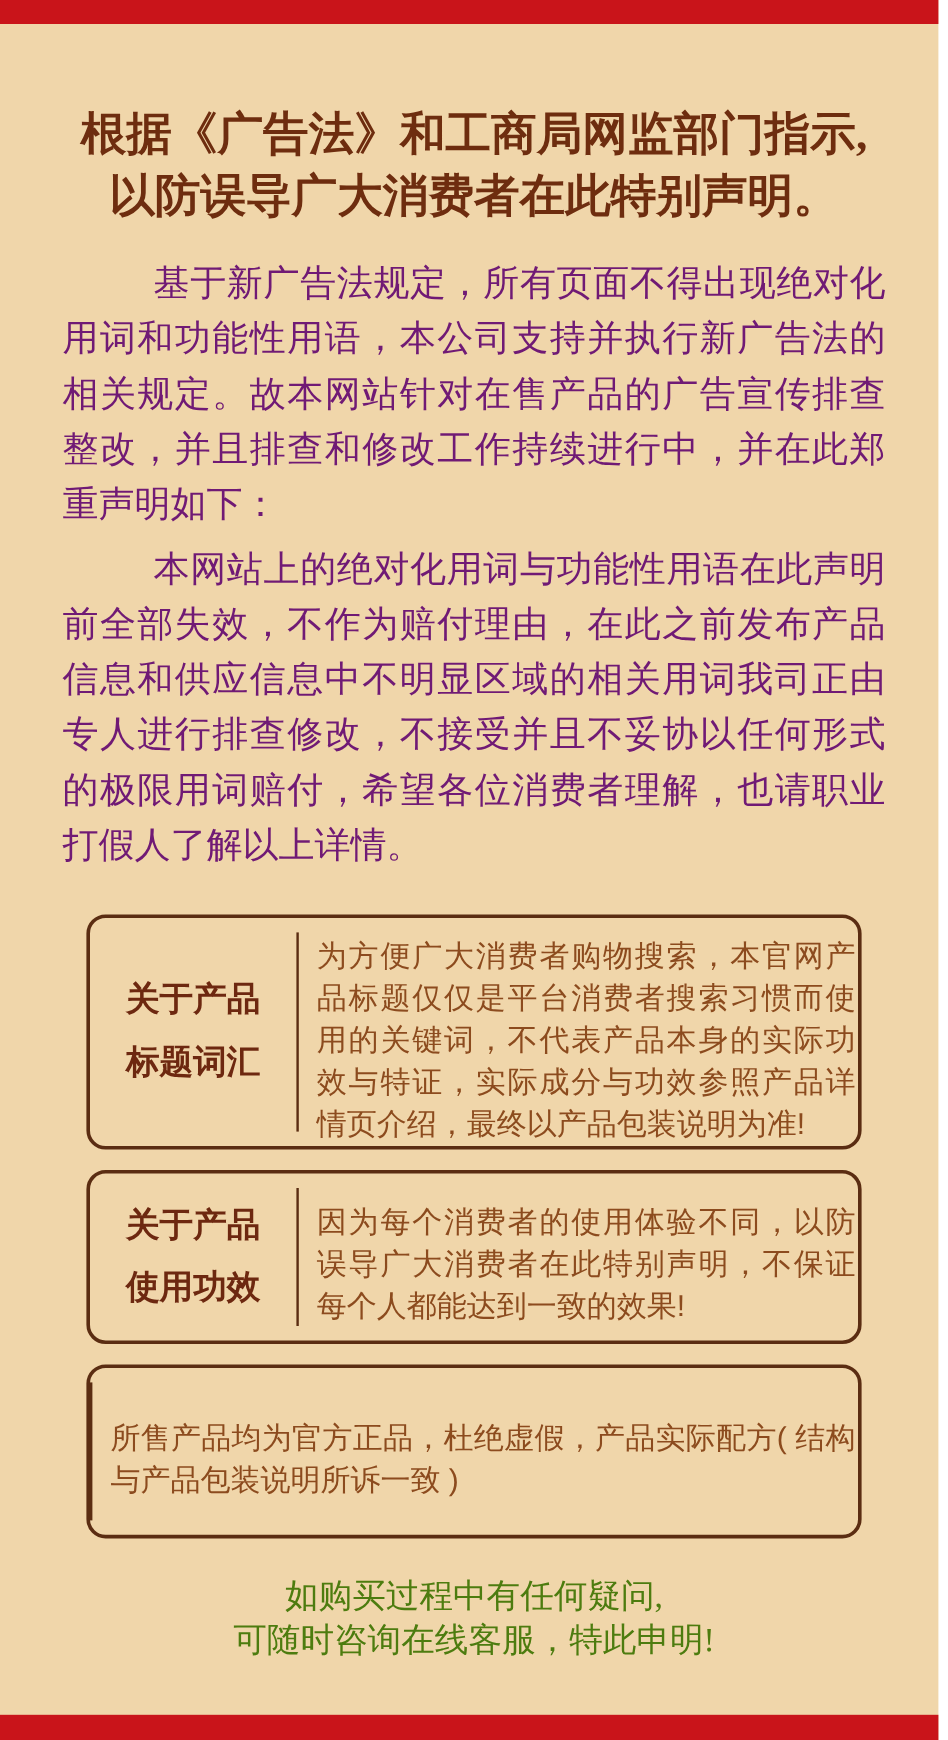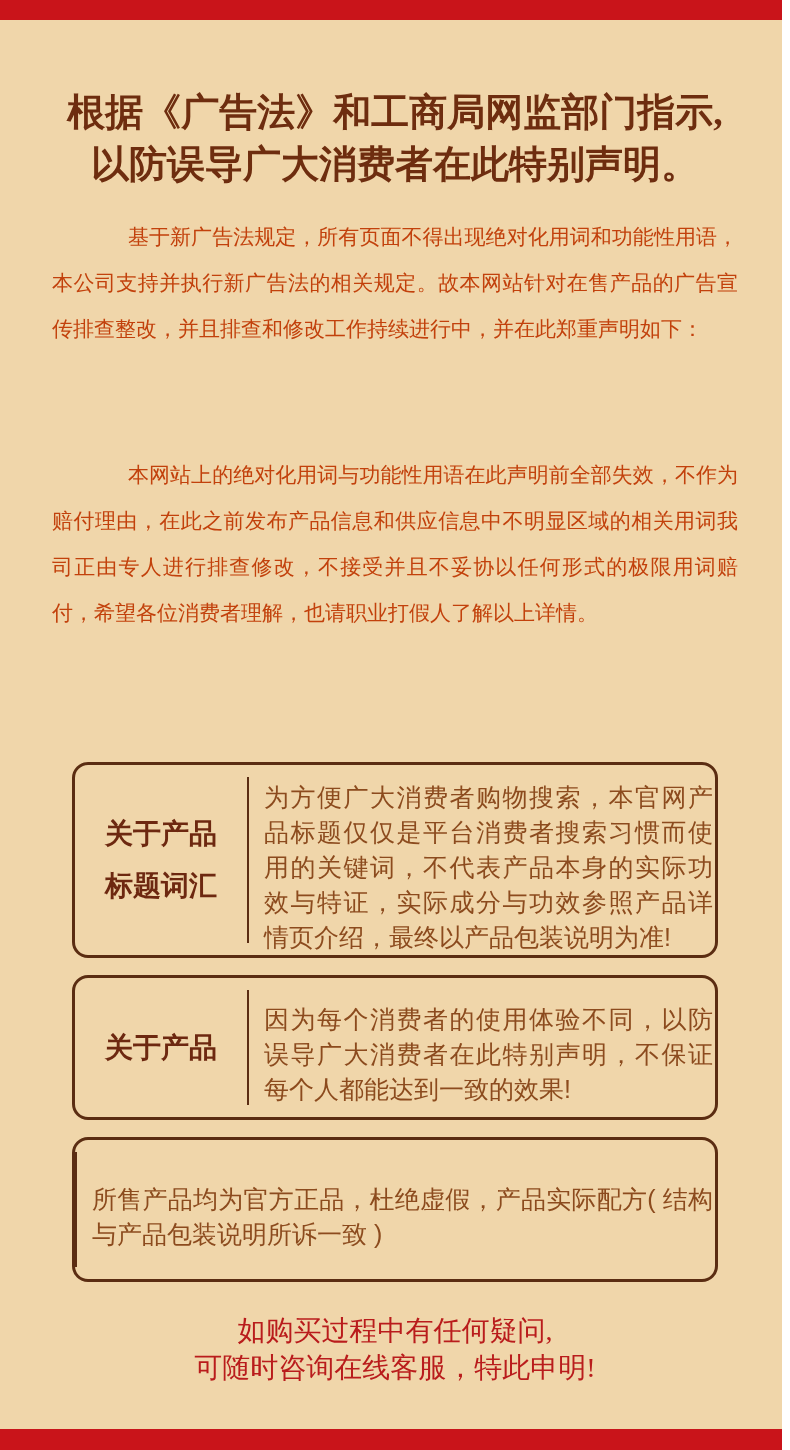--- a/index.html
+++ b/index.html
@@ -20,22 +20,22 @@
   .heading {
     position:absolute; top:86px; left:0; width:790px;
     text-align:center;
     font-size:38px; font-weight:bold;
     line-height:52px;
     color:#6e2d0f;
   }
 
   .para {
     position:absolute; left:52px; width:686px;
-    font-size:21px; line-height:46px;
-    color:#c2410c;
+    font-size:30px; line-height:46px;
+    color:#701a75;
     text-align:justify;
     text-indent:76px;
   }
   .para.p1 { top:214px; }
   .para.p2 { top:452px; }
 
   .notice-box {
     position:absolute; left:72px; width:646px;
     border:3px solid #5b2d12;
     border-radius:16px;
@@ -66,21 +66,21 @@
     font-size:25px; line-height:35px;
     color:#8c4b1e;
     text-align:justify;
     margin-top:14px;
   }
 
   .footer-note {
     position:absolute; top:1312px; left:0; width:790px;
     text-align:center;
     font-size:28px; line-height:37px;
-    color:#b91c1c;
+    color:#4d7c0f;
   }
 </style>
 </head>
 <body>
 
 <div class="page">
 
   <div class="accent-bar top"></div>
 
   <div class="heading">
@@ -97,20 +97,21 @@
       <div>关于产品</div>
       <div>标题词汇</div>
     </div>
     <div class="box-divider"></div>
     <div class="box-body">为方便广大消费者购物搜索，本官网产品标题仅仅是平台消费者搜索习惯而使用的关键词，不代表产品本身的实际功效与特证，实际成分与功效参照产品详情页介绍，最终以产品包装说明为准!</div>
   </div>
 
   <div class="notice-box b2">
     <div class="box-title">
       <div>关于产品</div>
+      <div>使用功效</div>
     </div>
     <div class="box-divider"></div>
     <div class="box-body">因为每个消费者的使用体验不同，以防误导广大消费者在此特别声明，不保证每个人都能达到一致的效果!</div>
   </div>
 
   <div class="notice-box b3">
     <div class="box-divider"></div>
     <div class="box-body">所售产品均为官方正品，杜绝虚假，产品实际配方( 结构与产品包装说明所诉一致 )</div>
   </div>
 

